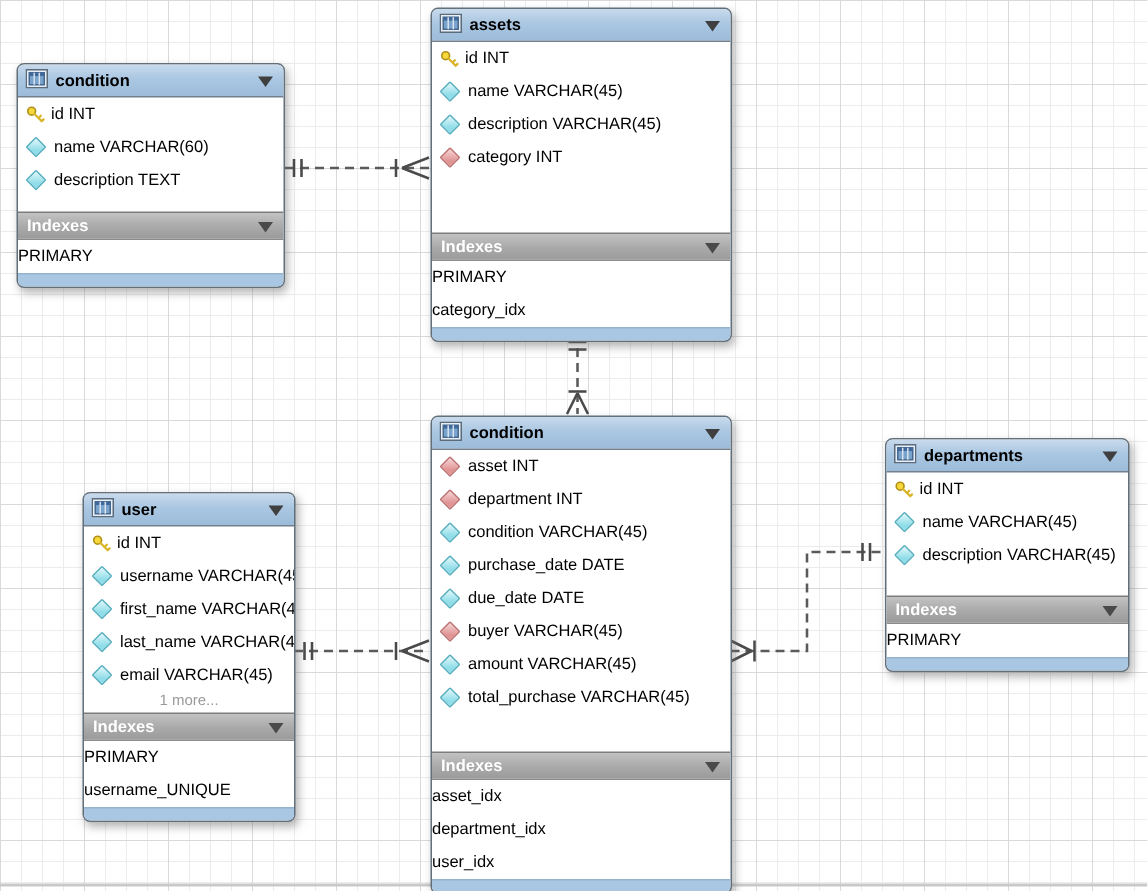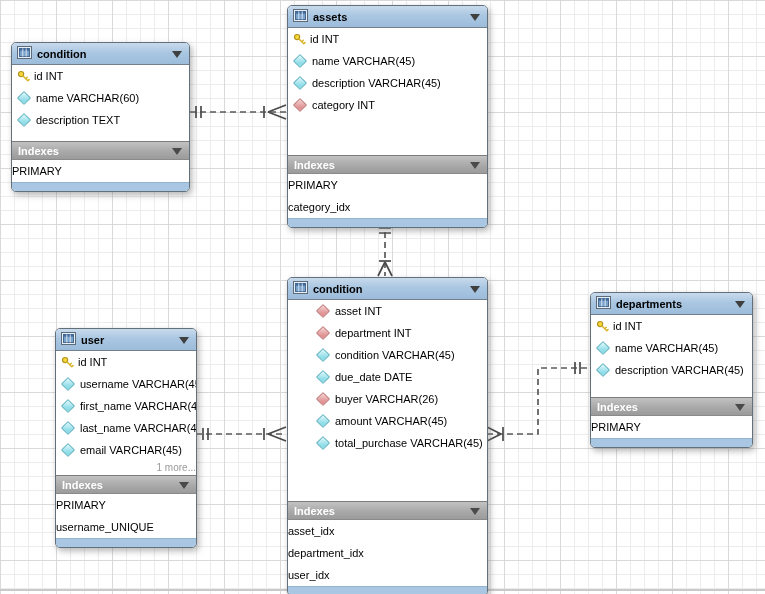--- a/index.html
+++ b/index.html
@@ -39,32 +39,32 @@
   }
   .t-title{font-size:11px;font-weight:bold;white-space:nowrap;}
   .tri{
     position:absolute;right:7px;top:50%;margin-top:-3px;width:0;height:0;
     border-left:5px solid transparent;border-right:5px solid transparent;
     border-top:7px solid #3f3f3f;
   }
   .t-fields{padding-top:0;box-sizing:border-box;}
   #tbl-category .t-fields{height:76px;}
   #tbl-assets   .t-fields{height:127px;}
-  #tbl-inventory .t-fields{height:201px;margin-left:23px;}
+  #tbl-inventory .t-fields{height:201px;}
   #tbl-user     .t-fields{height:124px;}
   #tbl-departments .t-fields{height:82px;}
 
   .f-row{display:flex;align-items:center;height:22px;padding:0 4px 0 5px;gap:4px;white-space:nowrap;}
   .f-label{white-space:nowrap;}
   .ic{flex:0 0 auto;display:inline-block;}
   .ic-key{width:13px;height:13px;}
   .ic-diamond{width:8px;height:8px;transform:rotate(45deg);margin:0 3px 0 2px;border-radius:1px;}
   .ic-blue{background:linear-gradient(135deg,#e2f8fb 0%,#8fdde8 70%);border:1px solid #57aebe;}
   .ic-red{background:linear-gradient(135deg,#f7d6d6 0%,#e09494 70%);border:1px solid #bb6f6f;}
-  .more-row{height:14px;line-height:13px;text-align:right;font-size:10px;color:#9a9a9a;white-space:nowrap;}
+  .more-row{height:14px;line-height:13px;text-align:center;font-size:10px;color:#9a9a9a;white-space:nowrap;}
 
   .t-ixheader{
     position:relative;height:17px;display:flex;align-items:center;
     padding:0 20px 0 6px;
     background:linear-gradient(180deg,#c2c2c2 0%,#a9a9a9 55%,#9b9b9b 100%);
     border-top:1px solid #7c7c7c;border-bottom:1px solid #8a8a8a;
     color:#ffffff;font-weight:bold;
   }
   .tri-ix{border-top-color:#4a4a4a;}
   .ix-row{display:flex;align-items:center;height:22px;padding:0 0;white-space:nowrap;}
@@ -204,25 +204,29 @@
         <div class="f-row">
           <span class="ic ic-diamond ic-red"></span>
           <span class="f-label">department INT</span>
         </div>
         <div class="f-row">
           <span class="ic ic-diamond ic-blue"></span>
           <span class="f-label">condition VARCHAR(45)</span>
         </div>
         <div class="f-row">
           <span class="ic ic-diamond ic-blue"></span>
+          <span class="f-label">purchase_date DATE</span>
+        </div>
+        <div class="f-row">
+          <span class="ic ic-diamond ic-blue"></span>
           <span class="f-label">due_date DATE</span>
         </div>
         <div class="f-row">
           <span class="ic ic-diamond ic-red"></span>
-          <span class="f-label">buyer VARCHAR(26)</span>
+          <span class="f-label">buyer VARCHAR(45)</span>
         </div>
         <div class="f-row">
           <span class="ic ic-diamond ic-blue"></span>
           <span class="f-label">amount VARCHAR(45)</span>
         </div>
         <div class="f-row">
           <span class="ic ic-diamond ic-blue"></span>
           <span class="f-label">total_purchase VARCHAR(45)</span>
         </div>
       </div>

